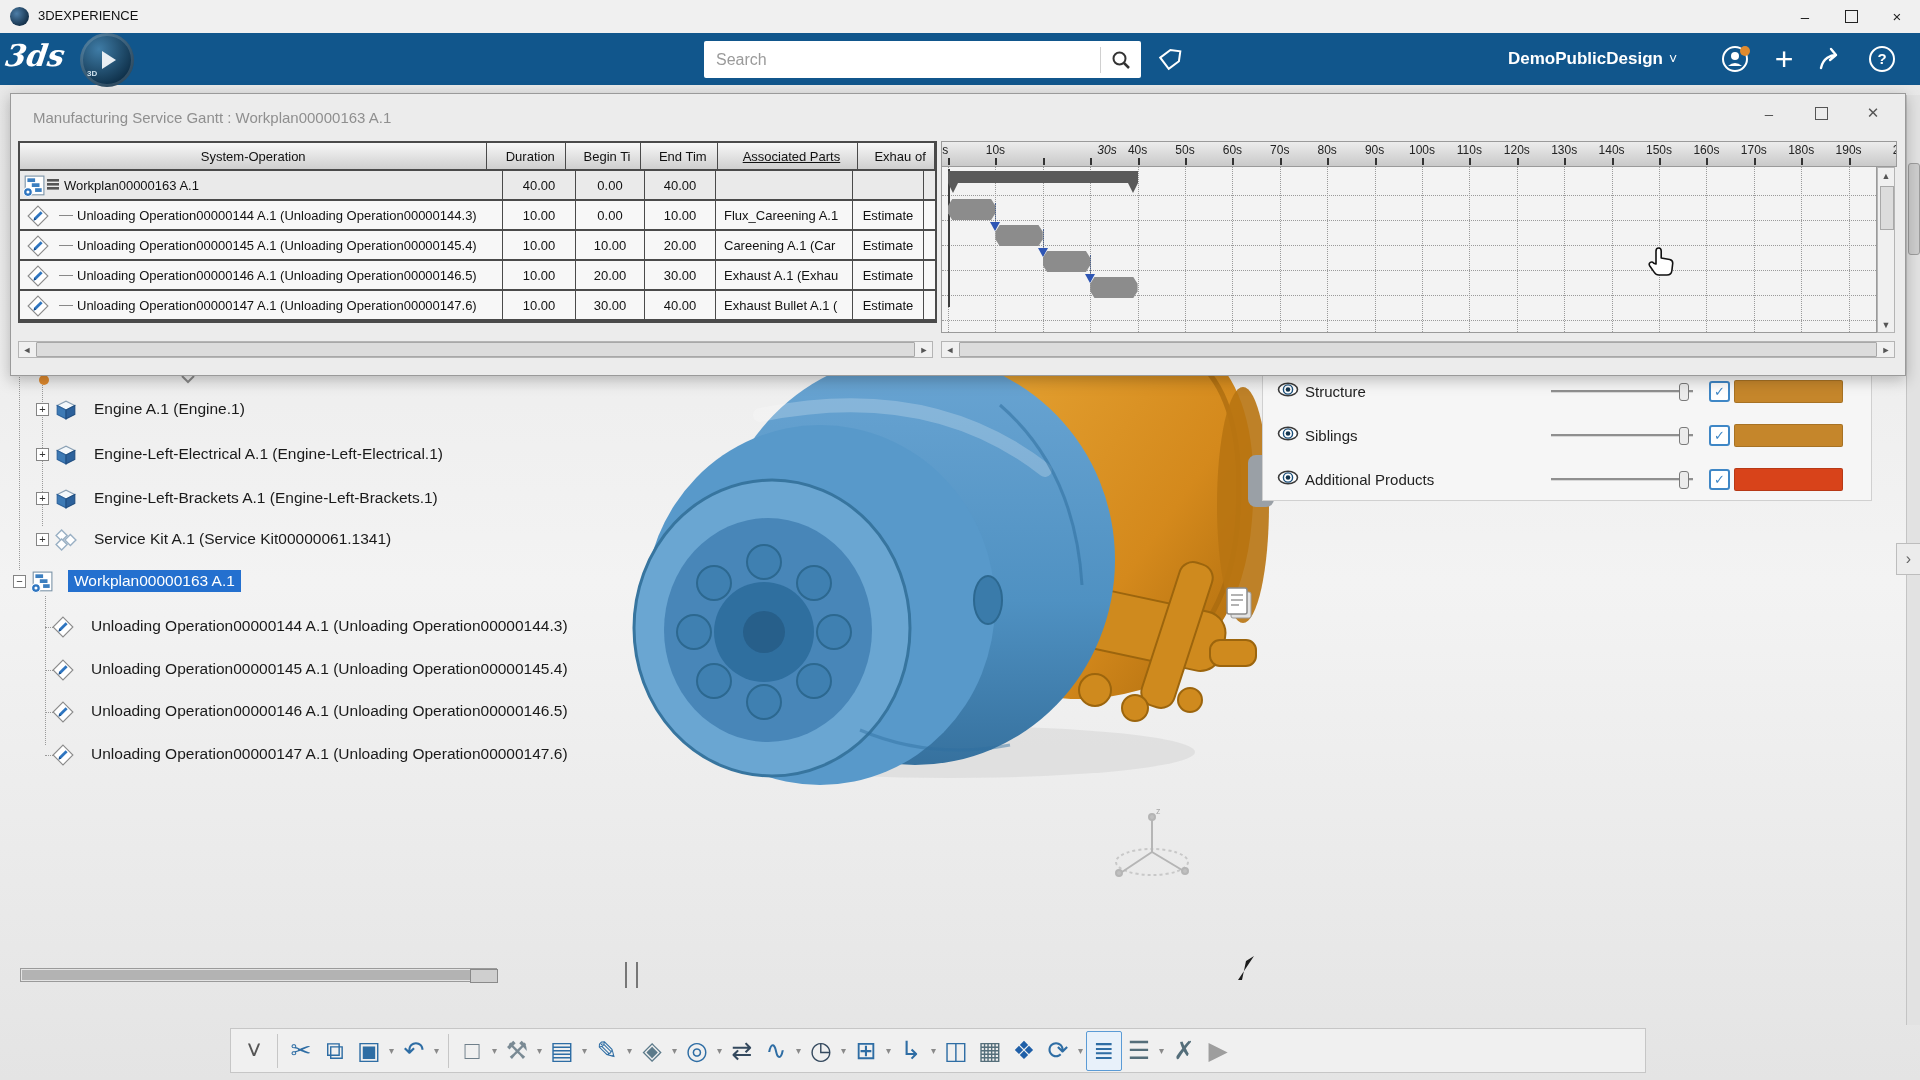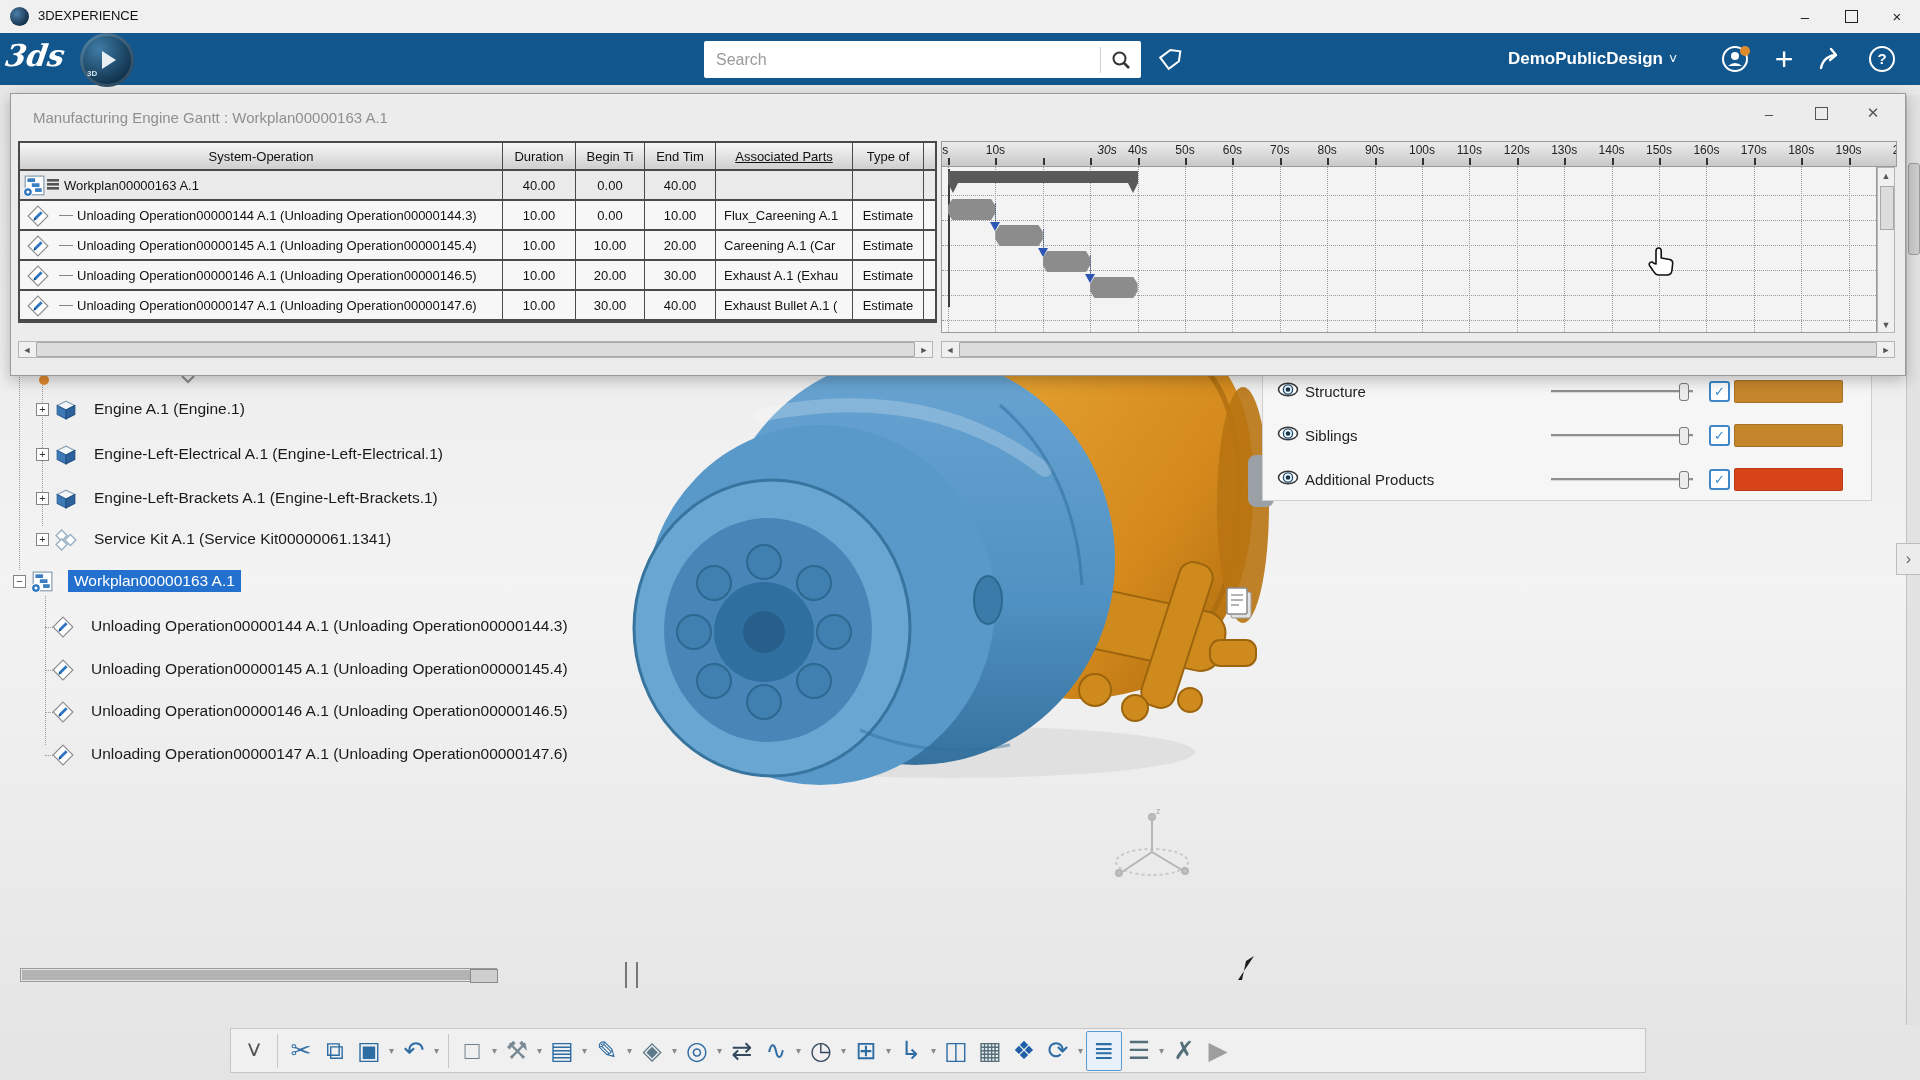--- a/index.html
+++ b/index.html
@@ -38,21 +38,21 @@
   .plusico{font-size:32px;font-weight:300;line-height:30px;}
   
   .dialog{left:10px;top:93px;width:1894px;height:281px;background:#ececec;border:1px solid #9a9a9a;
     box-shadow:0 4px 14px rgba(0,0,0,.25);}
   .dlg-title{left:22px;top:15px;font-size:15px;color:#8f8f8f;}
   .dlg-btns{right:6px;top:4px;display:flex;}
   .dlg-btn{width:52px;height:30px;display:flex;align-items:center;justify-content:center;color:#555;font-size:15px;}
   .dlg-btn .sq{width:11px;height:11px;border:1.5px solid #555;}
   
   .tbl{left:7px;top:47px;width:915px;border:2px solid #4a4a4a;background:#f5f5f5;}
-  .thead{display:flex;height:26px;background:linear-gradient(#f7f7f7,#cfcfcf);border-bottom:2px solid #4a4a4a;}
+  .thead{display:flex;height:26px;background:linear-gradient(#f7f7f7,#cfcfcf);border-bottom:2px solid #4a4a4a;gap:8px;}
   .hcell{display:flex;align-items:center;justify-content:center;font-size:13px;color:#111;
     border-right:1.5px solid #4a4a4a;box-sizing:border-box;}
   .trow{display:flex;height:28px;border-bottom:2px solid #4a4a4a;background:#f7f7f7;}
   .trow.lvl0{background:#eaeaea;}
   .tcell{display:flex;align-items:center;font-size:13px;color:#111;border-right:1.5px solid #4a4a4a;
     box-sizing:border-box;overflow:hidden;white-space:nowrap;}
   .tcell.num{justify-content:center;}
   .tcell.name{padding-left:3px;}
   .stub{display:inline-block;width:14px;height:0;border-top:1px solid #888;margin:0 4px 0 10px;}
   .icon16{width:20px;height:20px;flex:0 0 auto;margin-right:2px;}
@@ -467,37 +467,37 @@
       <div class="tbtn" style="color: rgb(46, 109, 164);">⟳</div>
       <div class="tcaret">▾</div>
       <div class="tbtn active" style="color: rgb(46, 109, 164);">≣</div>
       <div class="tbtn" style="color: rgb(84, 110, 122);">☰</div>
       <div class="tcaret">▾</div>
       <div class="tbtn" style="color: rgb(84, 110, 122);">✗</div>
       <div class="tbtn" style="color: rgb(158, 158, 158);">▶</div>
     </div>
 
   <div class="abs dialog">
-    <div class="abs dlg-title">Manufacturing Engine Gantt : Workplan00000163 A.1</div>
+    <div class="abs dlg-title">Manufacturing Service Gantt : Workplan00000163 A.1</div>
     <div class="abs dlg-btns">
       <div class="dlg-btn">–</div>
       <div class="dlg-btn">
           <span class="sq"></span>
         </div>
       <div class="dlg-btn">✕</div>
     </div>
 
     <div class="abs tbl" id="gtable">
         <div class="thead">
           <div class="hcell" style="width: 483px;">System-Operation</div>
           <div class="hcell" style="width: 73px;">Duration</div>
           <div class="hcell" style="width: 69px;">Begin Ti</div>
           <div class="hcell" style="width: 71px;">End Tim</div>
           <div class="hcell" style="width: 137px; text-decoration: underline;">Associated Parts</div>
-          <div class="hcell" style="width: 71px;">Type of</div>
+          <div class="hcell" style="width: 71px;">Exhau of</div>
         </div>
         <div class="trow lvl0">
           <div class="tcell name" style="width: 483px;">
             <span class="icon16"><svg width="22" height="22" viewBox="0 0 20 20">
                 <rect x="2" y="1" width="17" height="17" fill="#fff" stroke="#7c94a8"></rect>
                 <rect x="4" y="3" width="7" height="3.4" fill="#3c7fc0"></rect>
                 <rect x="8" y="7.5" width="7" height="3.4" fill="#3c7fc0"></rect>
                 <rect x="11" y="12" width="6" height="3.4" fill="#3c7fc0"></rect>
                 <circle cx="4.5" cy="15.5" r="4" fill="#2e75c0" stroke="#fff"></circle>
                 <circle cx="4.5" cy="15.5" r="1.4" fill="#fff"></circle>

